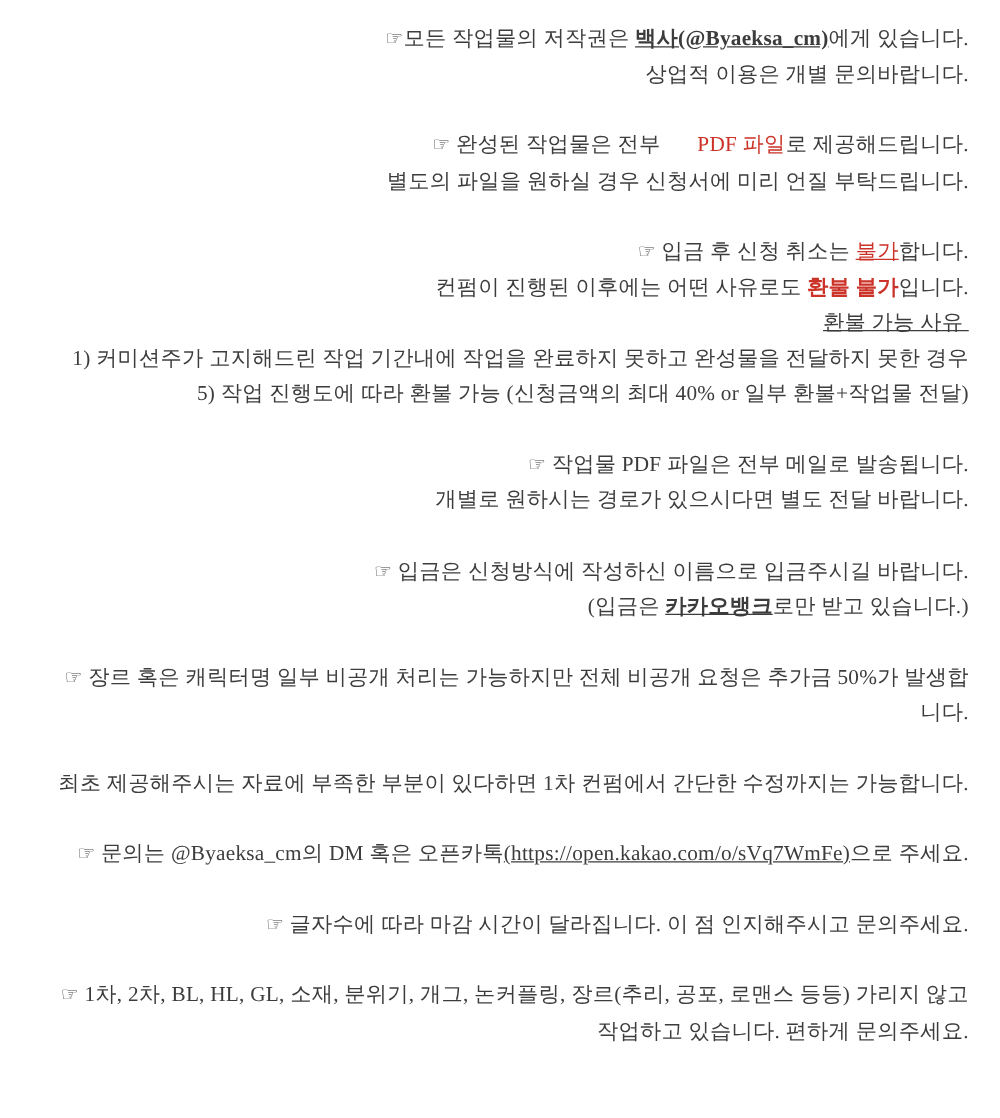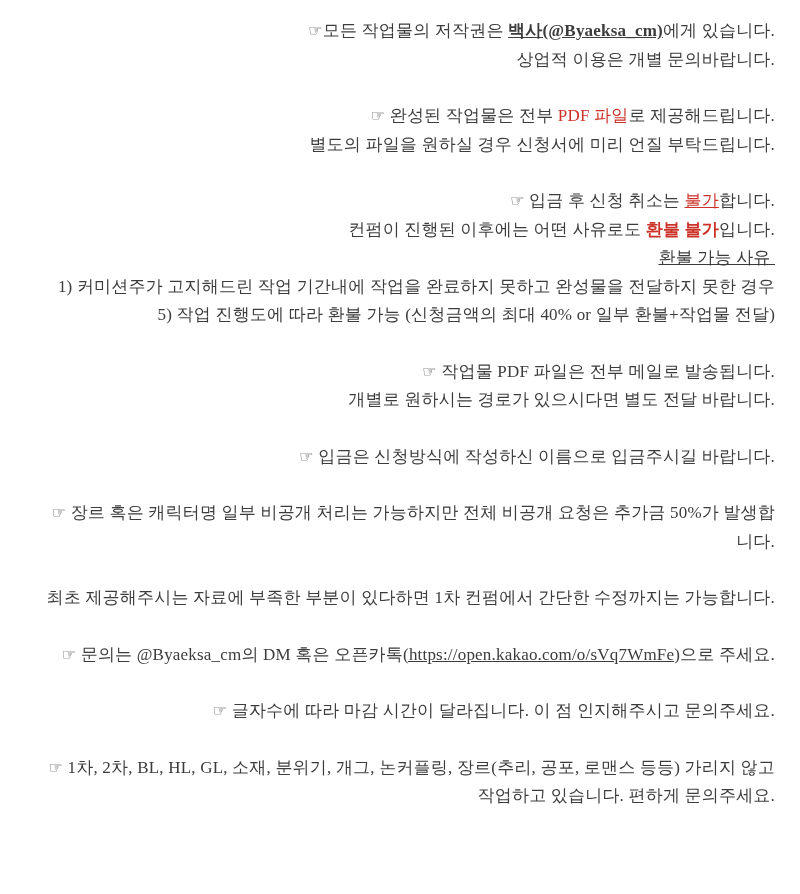--- a/index.html
+++ b/index.html
@@ -28,21 +28,21 @@
   .para {
     margin: 0 0 28px 0;
   }
   .line {
     line-height: 28.5px;
     letter-spacing: 0.2px;
     text-align: right;
   }
   .s-n  { }
   .s-bu { font-weight: 700; text-decoration: underline; }
-  .s-r  { color: var(--red); }
+  .s-r  { color: var(--red); margin-left: 25px; }
   .s-rb { color: var(--red); font-weight: 700; }
   .s-rbu{ color: var(--red); font-weight: 400; text-decoration: underline; }
   .s-u  { text-decoration: underline; }
   .hand {
     font-family: "DejaVu Sans", "Liberation Serif", serif;
     font-size: 16px;
   }
   .linkish { cursor: pointer; text-decoration: underline; }
 </style>
 </head>
@@ -63,20 +63,21 @@
       <div class="line"><span class="s-u">환불 가능 사유&nbsp;</span></div>
       <div class="line"><span class="s-n">1) 커미션주가 고지해드린 작업 기간내에 작업을 완료하지 못하고 완성물을 전달하지 못한 경우</span></div>
       <div class="line"><span class="s-n">5) 작업 진행도에 따라 환불 가능 (신청금액의 최대 40% or 일부 환불+작업물 전달)</span></div>
     </div>
     <div class="para">
       <div class="line"><span class="s-n hand">☞</span><span class="s-n"> 작업물 PDF 파일은 전부 메일로 발송됩니다.</span></div>
       <div class="line"><span class="s-n">개별로 원하시는 경로가 있으시다면 별도 전달 바랍니다.</span></div>
     </div>
     <div class="para">
       <div class="line"><span class="s-n hand">☞</span><span class="s-n"> 입금은 신청방식에 작성하신 이름으로 입금주시길 바랍니다.</span></div>
+      <div class="line"><span class="s-n">(입금은 </span><span class="s-bu">카카오뱅크</span><span class="s-n">로만 받고 있습니다.)</span></div>
     </div>
     <div class="para">
       <div class="line"><span class="s-n hand">☞</span><span class="s-n"> 장르 혹은 캐릭터명 일부 비공개 처리는 가능하지만 전체 비공개 요청은 추가금 50%가 발생합니다.</span></div>
     </div>
     <div class="para">
       <div class="line"><span class="s-n">최초 제공해주시는 자료에 부족한 부분이 있다하면 1차 컨펌에서 간단한 수정까지는 가능합니다.</span></div>
     </div>
     <div class="para">
       <div class="line"><span class="s-n hand">☞</span><span class="s-n"> 문의는 @Byaeksa_cm의 DM 혹은 오픈카톡</span><span class="s-u linkish">(https://open.kakao.com/o/sVq7WmFe)</span><span class="s-n">으로 주세요.</span></div>
     </div>

